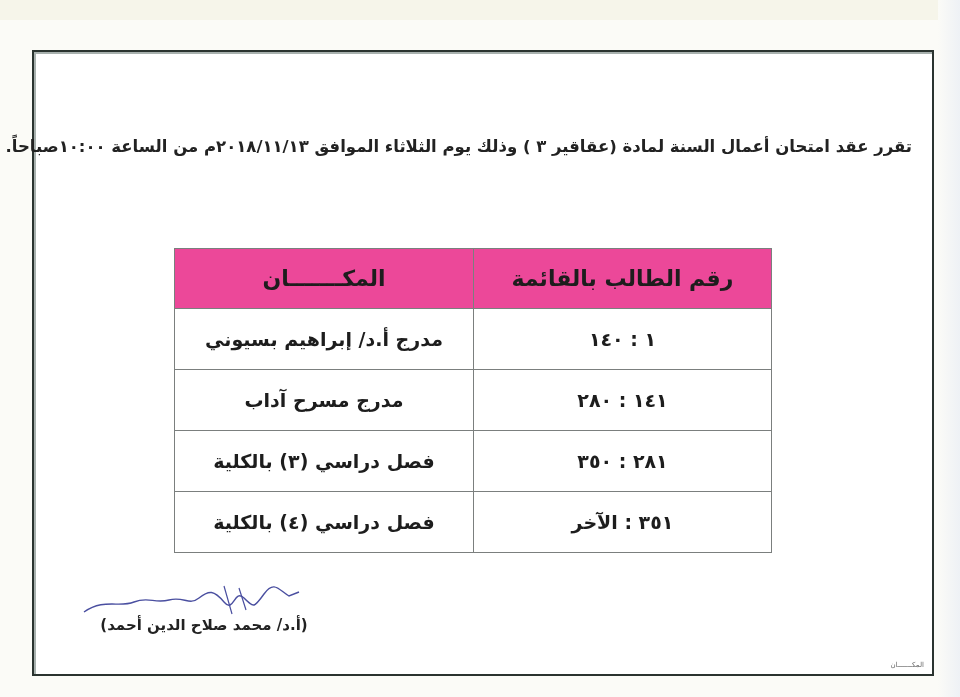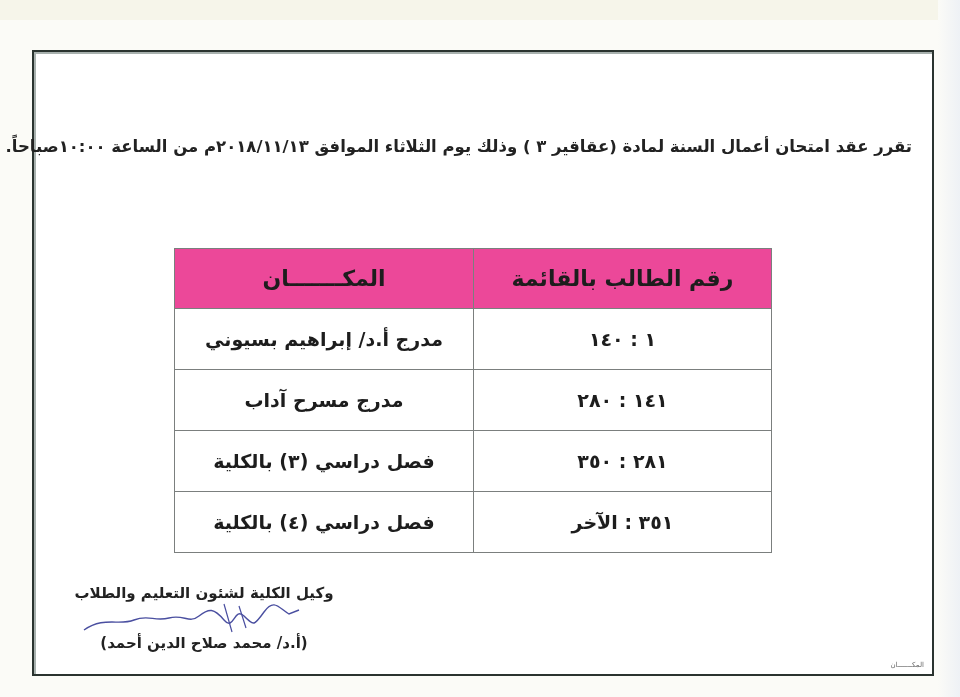--- a/index.html
+++ b/index.html
@@ -84,21 +84,20 @@
         <td>فصل دراسي (٣) بالكلية</td>
       </tr>
       <tr>
         <td>٣٥١ : الآخر</td>
         <td>فصل دراسي (٤) بالكلية</td>
       </tr>
     </tbody>
   </table>
 
   <div class="sign">
-    <span class="role">وكيل الكلية لشئون التعليم والطلاب</span>
     <span class="sig">
       <svg width="260" height="32" viewBox="0 0 260 32">
         <path d="M10 28 C30 14, 45 24, 60 18 S80 20, 95 16 S115 22, 125 14 S140 6, 150 18 S160 4, 170 14 S180 24, 190 10 S205 6, 215 12 L225 8" fill="none" stroke="#4a4fa0" stroke-width="1.4"></path>
         <path d="M150 2 L158 30 M165 4 L172 26" fill="none" stroke="#4a4fa0" stroke-width="1.2"></path>
       </svg>
     </span>
     <span class="name">(أ.د/ محمد صلاح الدين أحمد)</span>
   </div>
 
   <div class="watermark">المكـــــــان</div>

